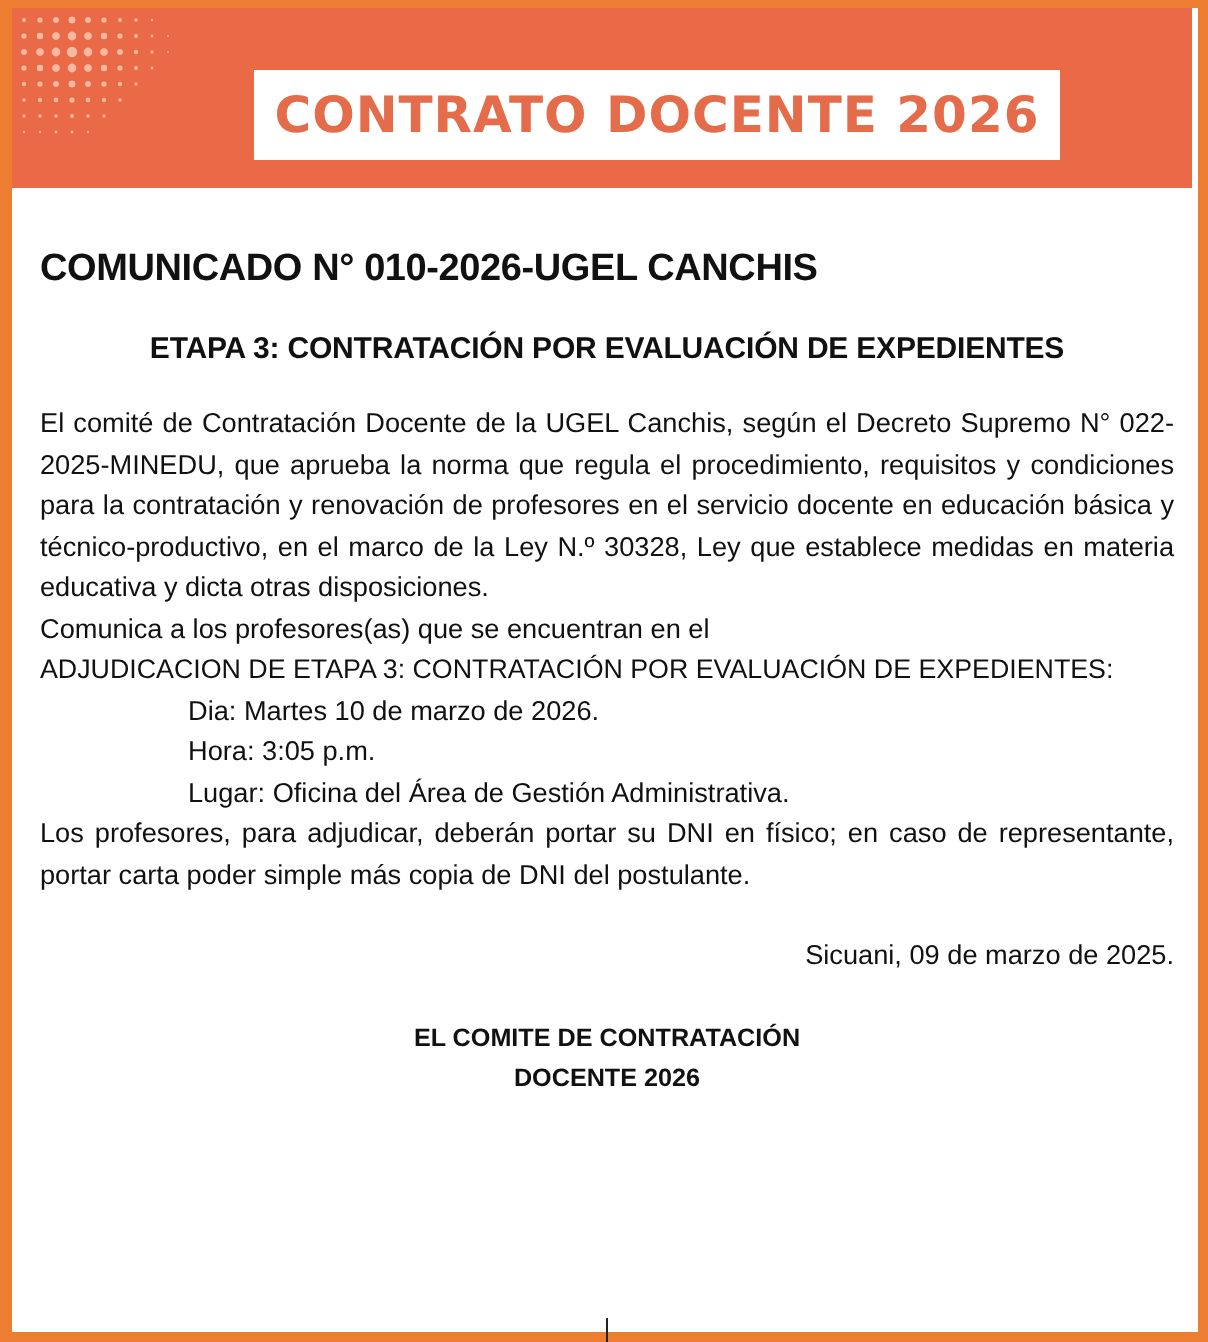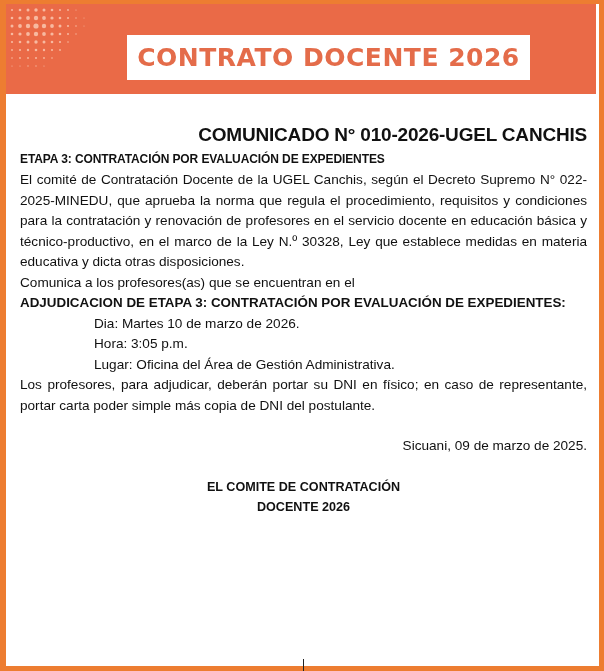--- a/index.html
+++ b/index.html
@@ -64,45 +64,45 @@
     .content {
       position: absolute;
       left: 20px; top: 122px;
       width: 567px;
       color: #111111;
       font-family: "Liberation Sans", sans-serif;
       font-size: 13.6px;
       line-height: 20.5px;
     }
     .title {
-      text-align: right;
+      text-align: left;
       font-weight: bold;
       font-size: 19px;
       line-height: 26px;
       margin: 0;
       letter-spacing: -0.2px;
     }
     .subtitle {
-      text-align: left;
-      font-weight: bold;
-      font-size: 12px;
+      text-align: center;
+      font-weight: bold;
+      font-size: 15px;
       line-height: 22px;
-      margin: 0;
+      margin: 16px;
       letter-spacing: -0.1px;
     }
     .para {
       text-align: justify;
       margin: 0;
     }
     .plain {
       margin: 0;
     }
     .bold-line {
       margin: 0;
-      font-weight: bold;
+      font-weight: normal;
       font-size: 13.4px;
     }
     .indent {
       margin: 0 0 0 74px;
       text-align: justify;
     }
     .indent-hang {
       margin: 0 0 0 47px;
       text-align: justify;
     }

